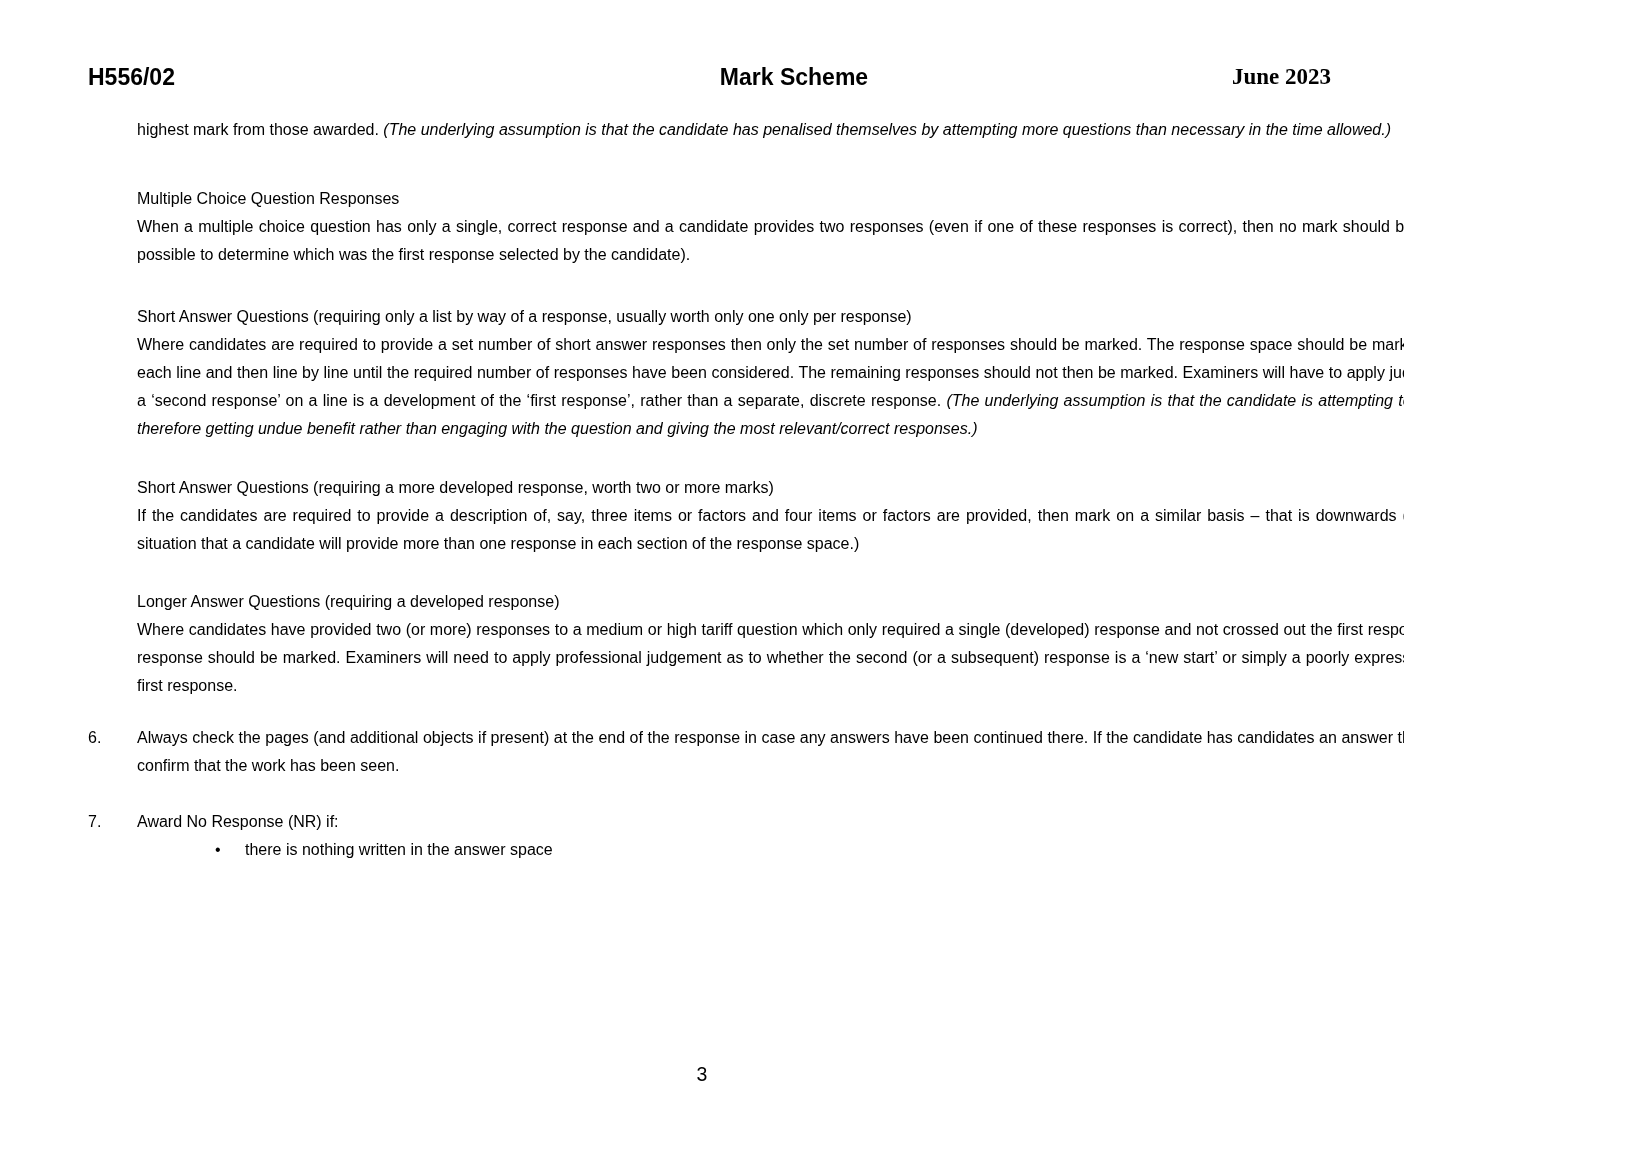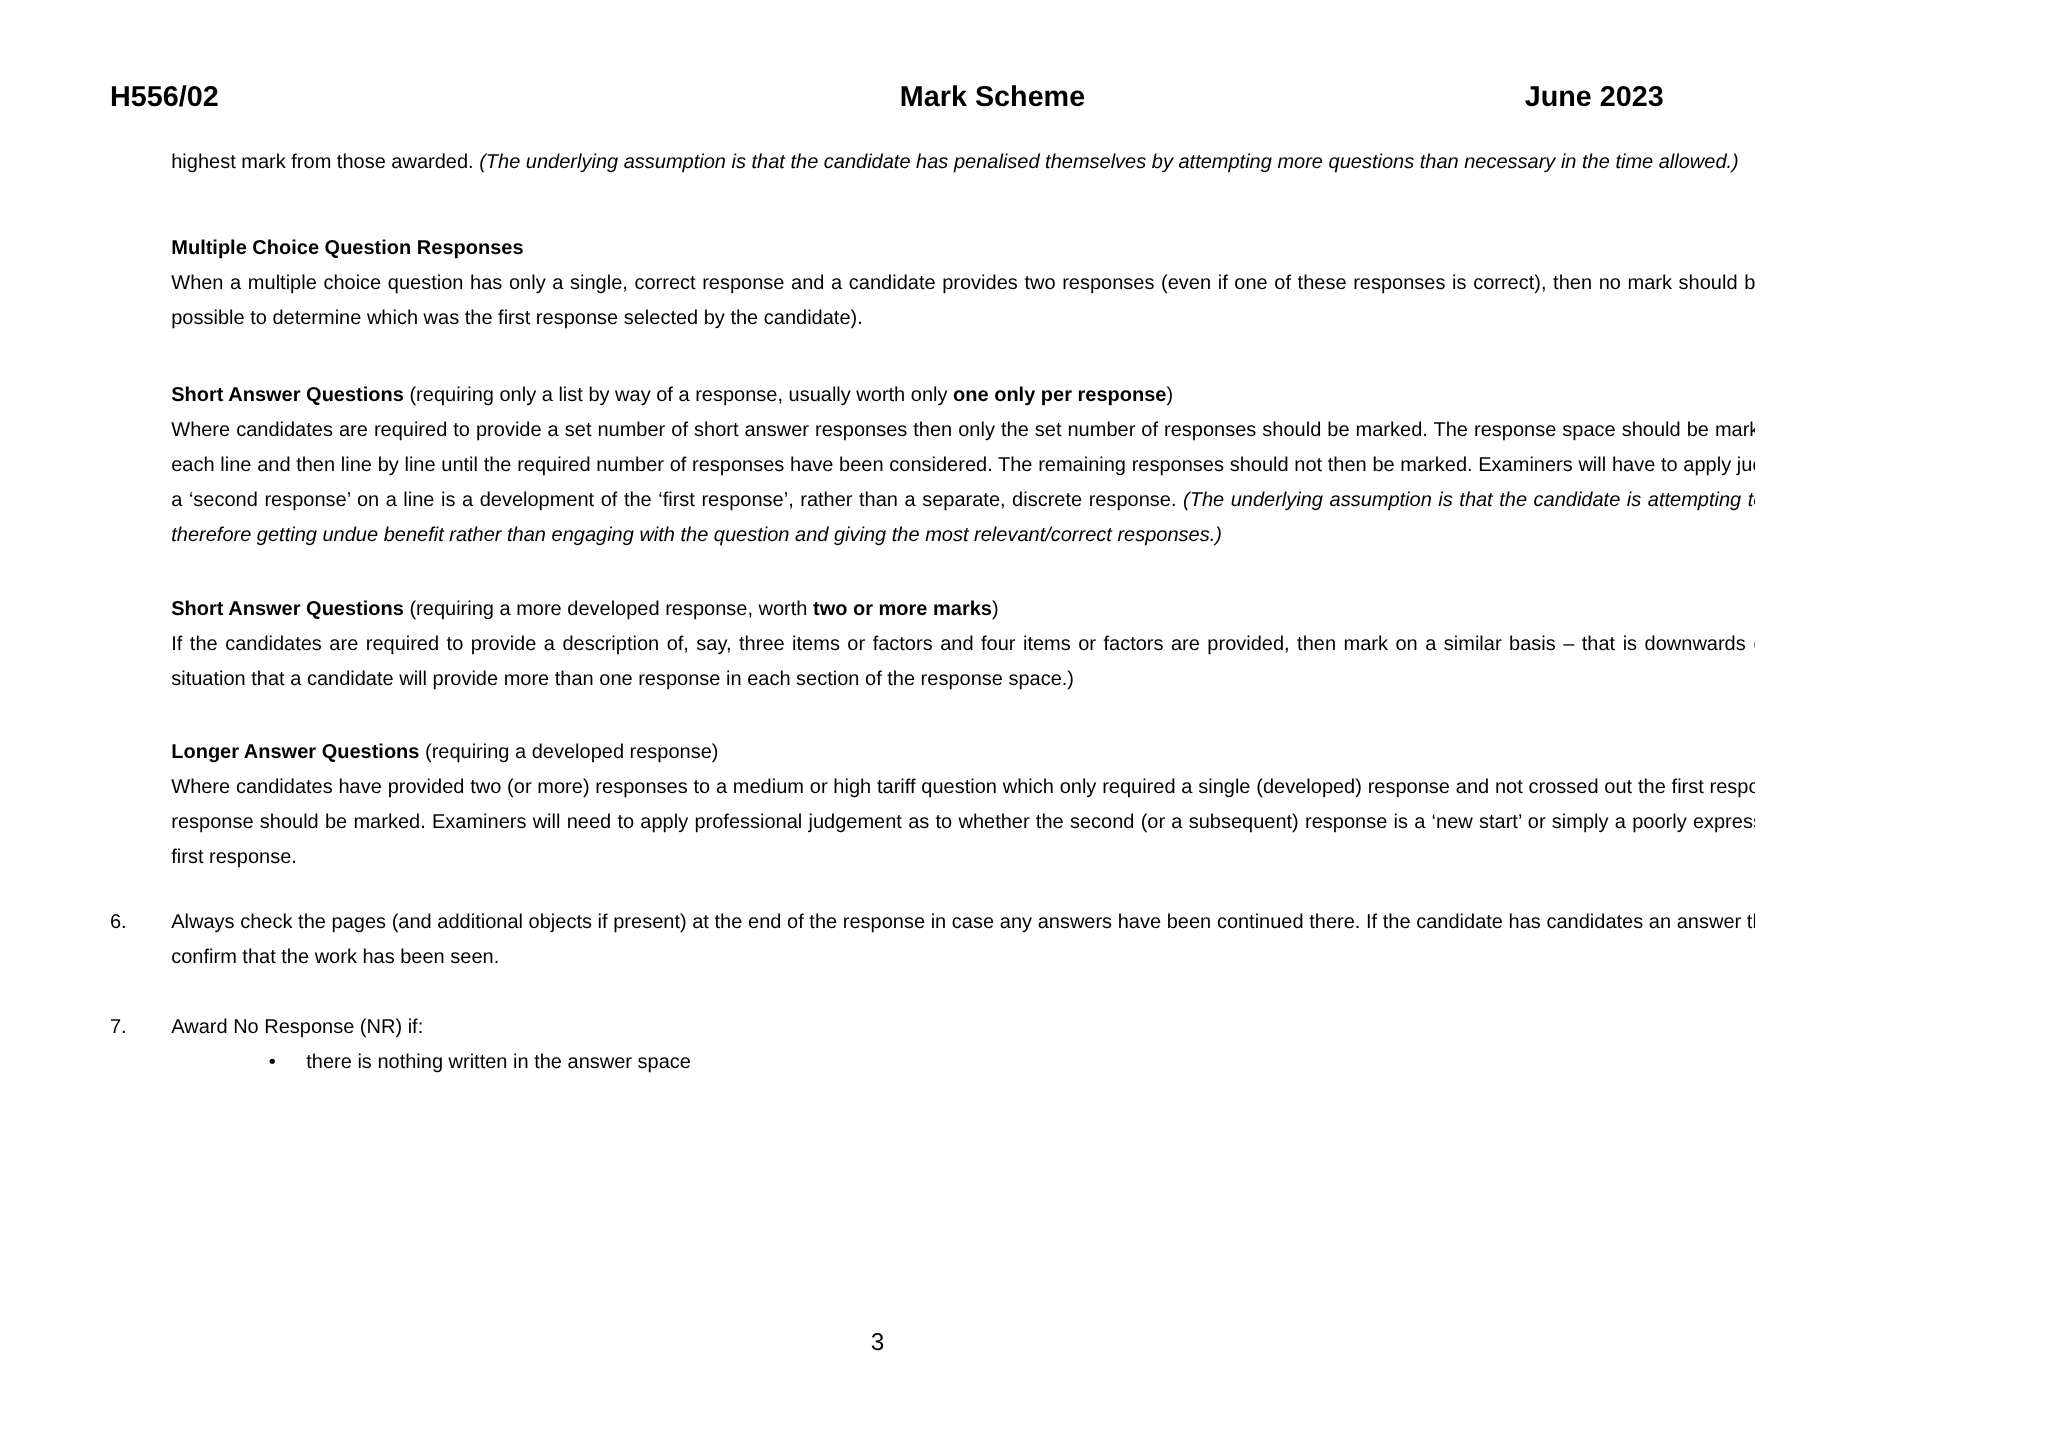--- a/index.html
+++ b/index.html
@@ -9,30 +9,30 @@
     background:#ffffff;color:#000000;
     font-family:"Liberation Sans","DejaVu Sans",sans-serif;
     overflow:hidden;
   }
   .pagehead{
     position:absolute;top:64px;left:88px;right:73px;
     font-size:23px;font-weight:bold;line-height:26px;
   }
   .pagehead .hleft{position:absolute;left:0;top:0;}
   .pagehead .hcenter{position:absolute;left:706px;top:0;transform:translateX(-50%);}
-  .pagehead .hright{position:absolute;right:0;top:0;}
+  .pagehead .hright{position:absolute;right:0;top:0;font-family:Liberation Serif, serif;}
   .content{
     position:absolute;left:88px;top:116px;width:1477px;
     font-size:16px;line-height:28px;
   }
   .blk{margin:0;}
   .indent{padding-left:49px;}
   .just{text-align:justify;}
   .it{font-style:italic;}
-  .b{font-weight:bold;}
+  .b{font-weight:normal;}
   p{margin:0;}
   .gap-mcq{margin-top:41px;}
   .gap-con{margin-top:35px;}
   .gap-sl{margin-top:34px;}
   .gap-sd{margin-top:31px;}
   .gap-lg{margin-top:30px;}
   .gap-i6{margin-top:24px;}
   .gap-i7{margin-top:28px;}
   .numitem{display:flex;}
   .numitem .num{flex:none;width:49px;}

